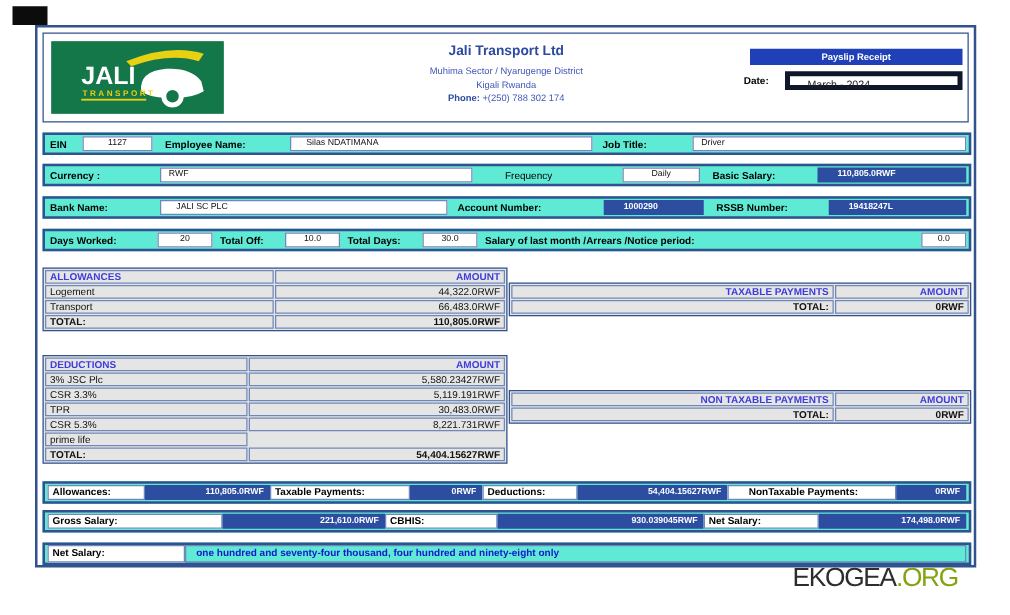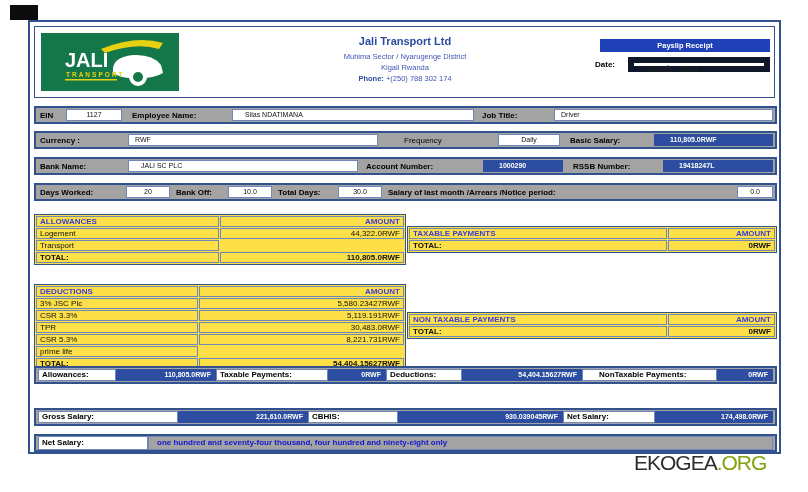--- a/index.html
+++ b/index.html
@@ -16,47 +16,47 @@
   .hdr { position:absolute; left:4px; top:4px; width:741px; height:72px; border:1px solid #31518f; }
   .logo { position:absolute; left:6px; top:6px; width:138px; height:58px; background:#14774a; overflow:hidden; }
   .hdr-center { position:absolute; left:210px; top:8px; width:320px; text-align:center; }
   .company { font-size:11px; font-weight:bold; color:#2c4aa0; margin-bottom:4px; }
   .addr { font-size:7.5px; color:#4056b8; line-height:11px; }
   .phone { font-size:7.5px; color:#4056b8; line-height:11px; }
   .phone b { color:#2c4aa0; }
   .banner { position:absolute; left:565px; top:12px; width:170px; height:13px; background:#2040b8;
             color:#fff; font-size:7.5px; font-weight:bold; text-align:center; line-height:13px; }
   .date-label { position:absolute; left:560px; top:33px; font-size:8px; font-weight:bold; color:#000; }
-  .date-box { position:absolute; left:593px; top:30px; width:142px; height:15px; border:6px solid #0f172a;
+  .date-box { position:absolute; left:593px; top:30px; width:142px; height:15px; border:4px solid #0f172a;
               font-size:8.5px; color:#222; line-height:13px; padding-left:14px; }
   
   .strip { position:absolute; left:4px; width:743px; height:18px; border:2px solid #31518f;
-           display:flex; align-items:center; padding:0 2px; background:#a3a3a3; }
+           display:flex; align-items:center; padding:0 2px; background:#5eead4; }
   .lab { font-size:8px; font-weight:bold; color:#000; white-space:nowrap; padding-left:2px; }
   .wbox { height:12px; border:1px solid #7088b8; background:#fff; font-size:7px; color:#111;
           line-height:10px; white-space:nowrap; overflow:hidden; }
   .wbox.pad { padding-left:6px; }
   .wbox.ctr { text-align:center; }
   .bbox { height:12px; background:#2c4da0; color:#fff; font-size:7px; font-weight:bold;
           line-height:12px; white-space:nowrap; overflow:hidden; }
   .bbox.right { text-align:right; padding-right:5px; }
   .bbox.indent { padding-left:16px; }
   .labbox { height:12px; border:1px solid #7088b8; background:#fff; font-size:8px; font-weight:bold;
             color:#000; line-height:10px; padding-left:3px; white-space:nowrap; }
   
-  .tbl { position:absolute; border:1px solid #31518f; background:#fde047; padding:1px; }
+  .tbl { position:absolute; border:1px solid #31518f; background:#e5e5e5; padding:1px; }
   .trow { display:flex; margin-bottom:1px; }
   .trow:last-child { margin-bottom:0; }
   .tcell { border:1px solid #7088b8; height:11px; font-size:8px; line-height:9px; color:#111;
            padding:0 3px; white-space:nowrap; overflow:hidden; }
   .tcell.amt { text-align:right; }
   .thead .tcell { color:#3c3cdc; font-weight:bold; }
   .ttotal .tcell { font-weight:bold; }
   .c50l { flex:0 0 49.6%; margin-right:1px; } .c50r { flex:1; }
-  .c71l { flex:0 0 70.5%; margin-right:1px; } .c71r { flex:1; }
+  .c71l { flex:0 0 70.5%; margin-right:1px;text-align:right; } .c71r { flex:1; }
   .c42l { flex:0 0 44%; margin-right:1px; } .c42r { flex:1; }
   
   .words { height:14px; border:1px solid #7088b8; flex:1; font-size:8px; font-weight:bold;
            color:#1515d0; line-height:12px; padding-left:8px; white-space:nowrap; }
   
   .watermark { position:absolute; left:634px; top:451px; font-size:21px; letter-spacing:-1px;
                font-family:"Liberation Sans", sans-serif; white-space:nowrap; }
   .wm-dark { color:#2d2d2d; } .wm-green { color:#84a311; }
 </style>
 </head>
@@ -112,39 +112,40 @@
     <span class="wbox pad" style="width:230px; padding-left:12px;">JALI SC PLC</span>
     <span class="lab" style="width:125px; padding-left:8px;">Account Number:</span>
     <span class="bbox indent" style="width:80px;">1000290</span>
     <span class="lab" style="width:100px; padding-left:10px;">RSSB Number:</span>
     <span class="bbox indent" style="flex:1;">19418247L</span>
   </div>
 
   <div class="strip" style="top:161px;">
     <span class="lab" style="width:88px;">Days Worked:</span>
     <span class="wbox ctr" style="width:44px;">20</span>
-    <span class="lab" style="width:58px; padding-left:6px;">Bank Off:</span>
+    <span class="lab" style="width:58px; padding-left:6px;">Total Off:</span>
     <span class="wbox ctr" style="width:44px;">10.0</span>
     <span class="lab" style="width:66px; padding-left:6px;">Total Days:</span>
     <span class="wbox ctr" style="width:44px;">30.0</span>
     <span class="lab" style="flex:1; padding-left:6px;">Salary of last month /Arrears /Notice period:</span>
     <span class="wbox ctr" style="width:36px;">0.0</span>
   </div>
 
   <div class="tbl" style="left:4px; top:192px; width:372px;">
     <div class="trow thead">
       <div class="tcell c50l">ALLOWANCES</div>
       <div class="tcell c50r amt">AMOUNT</div>
     </div>
     <div class="trow">
       <div class="tcell c50l">Logement</div>
       <div class="tcell c50r amt">44,322.0RWF</div>
     </div>
     <div class="trow">
       <div class="tcell c50l">Transport</div>
+      <div class="tcell c50r amt">66,483.0RWF</div>
     </div>
     <div class="trow ttotal">
       <div class="tcell c50l">TOTAL:</div>
       <div class="tcell c50r amt">110,805.0RWF</div>
     </div>
   </div>
 
   <div class="tbl" style="left:377px; top:204px; width:370px;">
     <div class="trow thead">
       <div class="tcell c71l">TAXABLE PAYMENTS</div>
@@ -190,21 +191,21 @@
     <div class="trow thead">
       <div class="tcell c71l">NON TAXABLE PAYMENTS</div>
       <div class="tcell c71r amt">AMOUNT</div>
     </div>
     <div class="trow ttotal">
       <div class="tcell c71l">TOTAL:</div>
       <div class="tcell c71r amt">0RWF</div>
     </div>
   </div>
 
-  <div class="strip" style="top:344px;">
+  <div class="strip" style="top:363px;">
     <span class="labbox" style="width:78px;">Allowances:</span>
     <span class="bbox right" style="width:100px;">110,805.0RWF</span>
     <span class="labbox" style="width:112px;">Taxable Payments:</span>
     <span class="bbox right" style="width:58px;">0RWF</span>
     <span class="labbox" style="width:76px;">Deductions:</span>
     <span class="bbox right" style="width:120px;">54,404.15627RWF</span>
     <span class="labbox" style="width:135px;padding-left:16px;">NonTaxable Payments:</span>
     <span class="bbox right" style="flex:1;">0RWF</span>
   </div>
 

